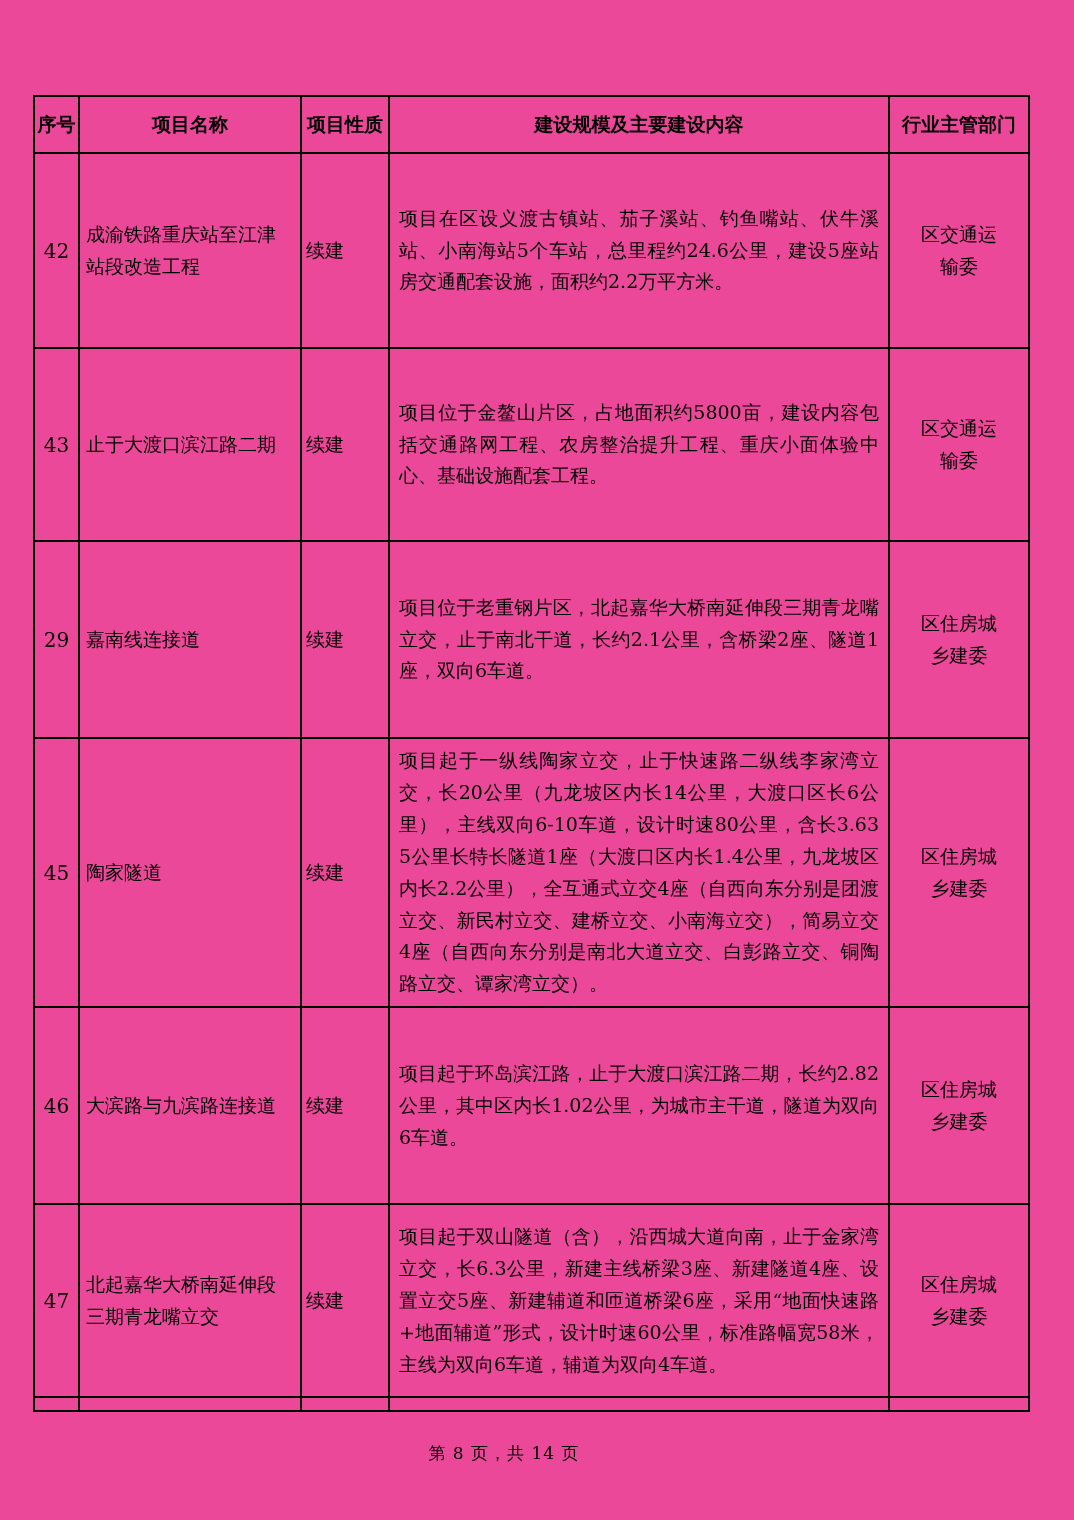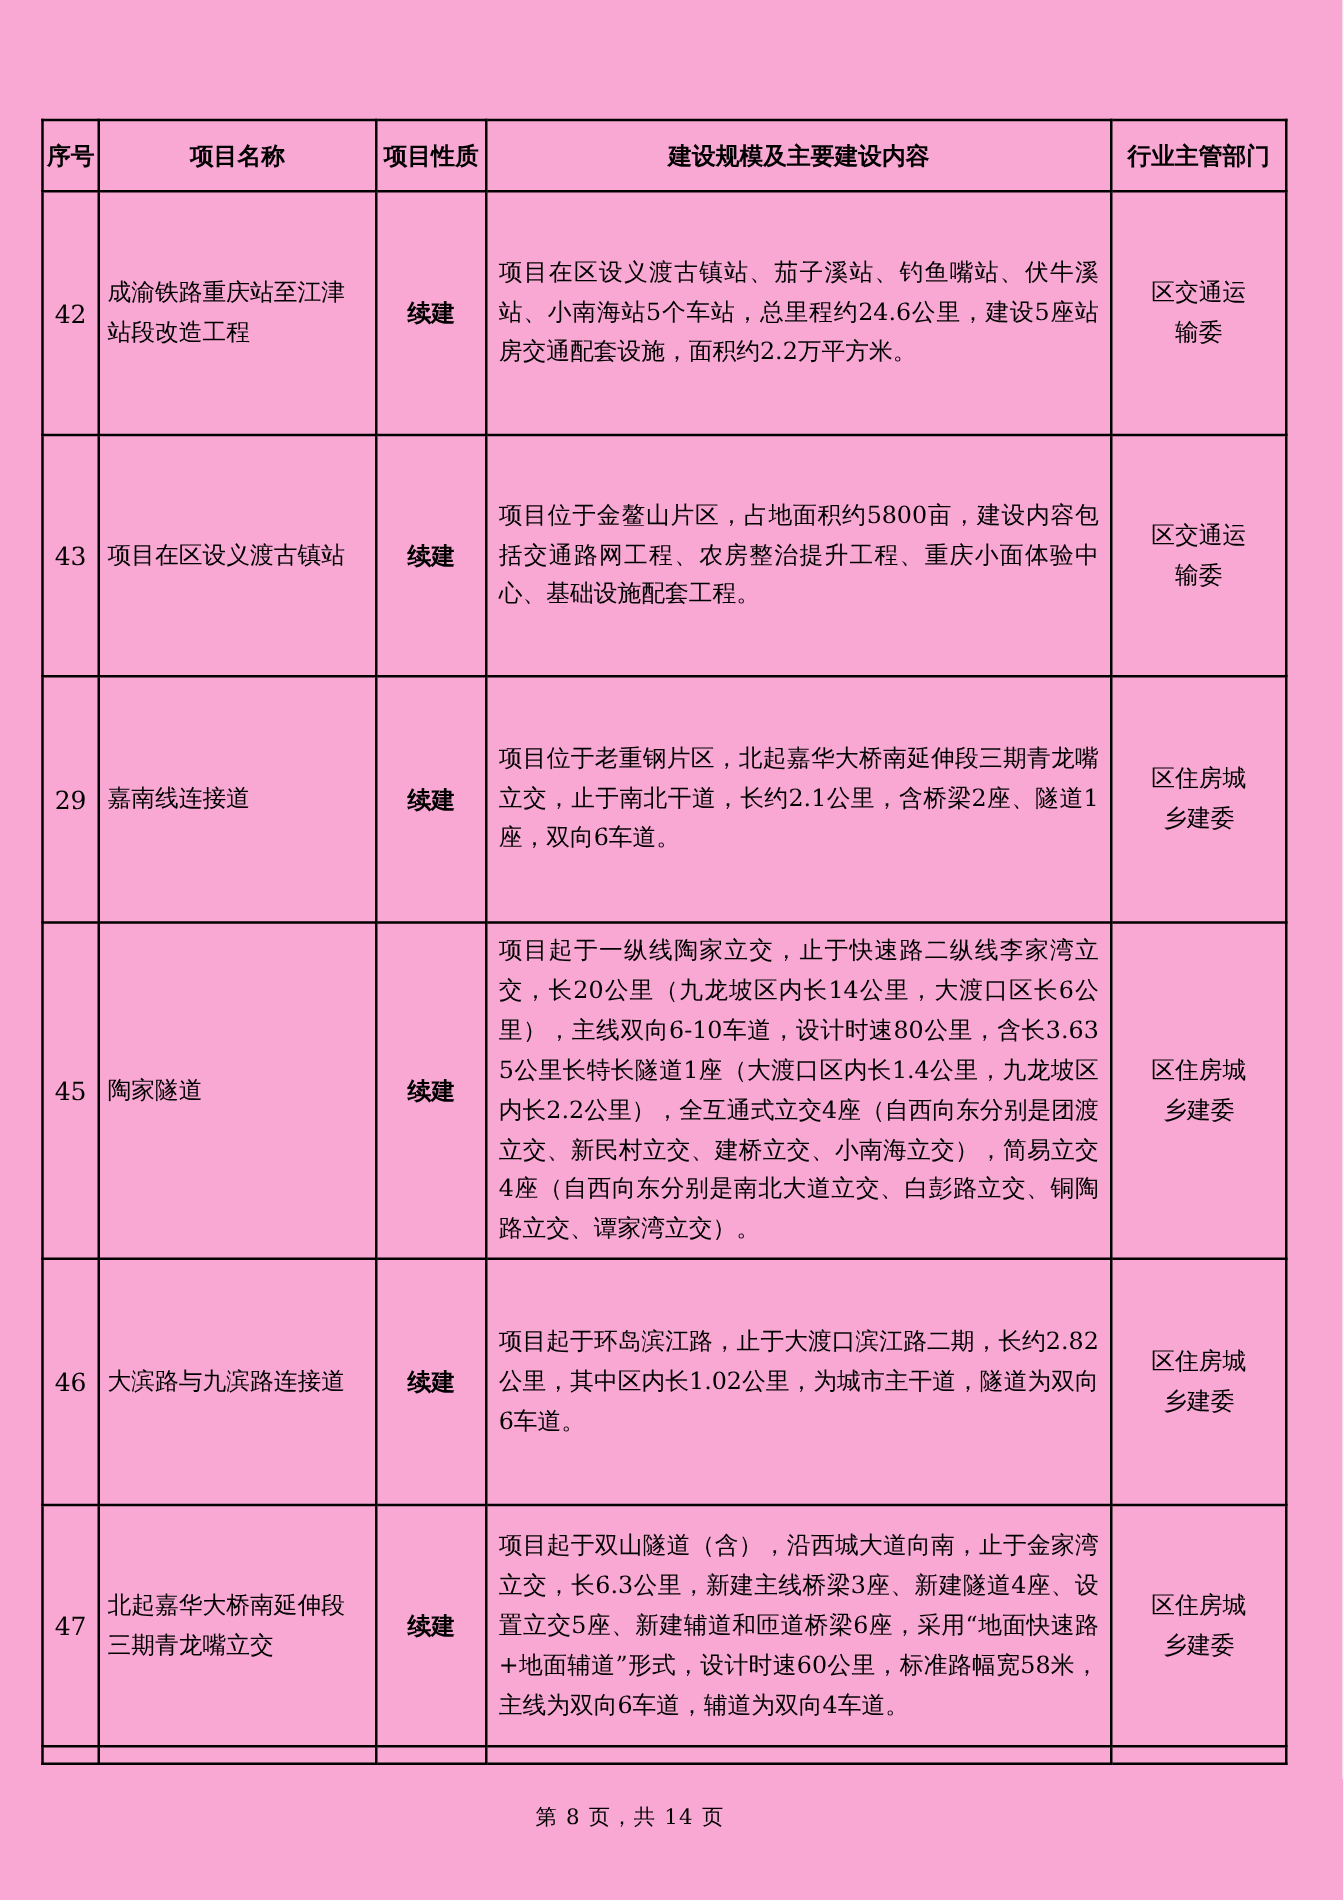--- a/index.html
+++ b/index.html
@@ -6,21 +6,21 @@
     margin: 0;
     padding: 0;
     background: #ffffff;
     color: #000000;
     font-family: "DejaVu Serif", "Liberation Serif", serif;
   }
   .page {
     position: relative;
     width: 1074px;
     height: 1520px;
-    background: #f9a8d4;
+    background: #ec4899;
     overflow: hidden;
   }
   table.projects {
     position: absolute;
     left: 33px;
     top: 95px;
     width: 995px;
     border-collapse: collapse;
     table-layout: fixed;
   }
@@ -52,23 +52,22 @@
   }
   td.c-name {
     font-size: 19px;
     text-align: left;
     padding: 4px 6px;
     line-height: 1.65;
     margin-left: 12px;
   }
   td.c-nature {
     font-size: 19px;
-    text-align: center;
+    text-align: left;
     padding: 0 4px;
-    font-weight: bold;
   }
   td.c-content {
     font-size: 19px;
     text-align: justify;
     padding: 6px 9px;
     line-height: 1.68;
     border-radius: 20px;
   }
   td.c-dept {
     font-size: 19px;
@@ -111,21 +110,21 @@
     <tbody>
       <tr class="row-0">
         <td class="c-id">42</td>
         <td class="c-name">成渝铁路重庆站至江津站段改造工程</td>
         <td class="c-nature">续建</td>
         <td class="c-content">项目在区设义渡古镇站、茄子溪站、钓鱼嘴站、伏牛溪站、小南海站5个车站，总里程约24.6公里，建设5座站房交通配套设施，面积约2.2万平方米。</td>
         <td class="c-dept">区交通运输委</td>
       </tr>
       <tr class="row-1">
         <td class="c-id">43</td>
-        <td class="c-name">项目在区设义渡古镇站</td>
+        <td class="c-name">止于大渡口滨江路二期</td>
         <td class="c-nature">续建</td>
         <td class="c-content">项目位于金鳌山片区，占地面积约5800亩，建设内容包括交通路网工程、农房整治提升工程、重庆小面体验中心、基础设施配套工程。</td>
         <td class="c-dept">区交通运输委</td>
       </tr>
       <tr class="row-2">
         <td class="c-id">29</td>
         <td class="c-name">嘉南线连接道</td>
         <td class="c-nature">续建</td>
         <td class="c-content">项目位于老重钢片区，北起嘉华大桥南延伸段三期青龙嘴立交，止于南北干道，长约2.1公里，含桥梁2座、隧道1座，双向6车道。</td>
         <td class="c-dept">区住房城乡建委</td>

